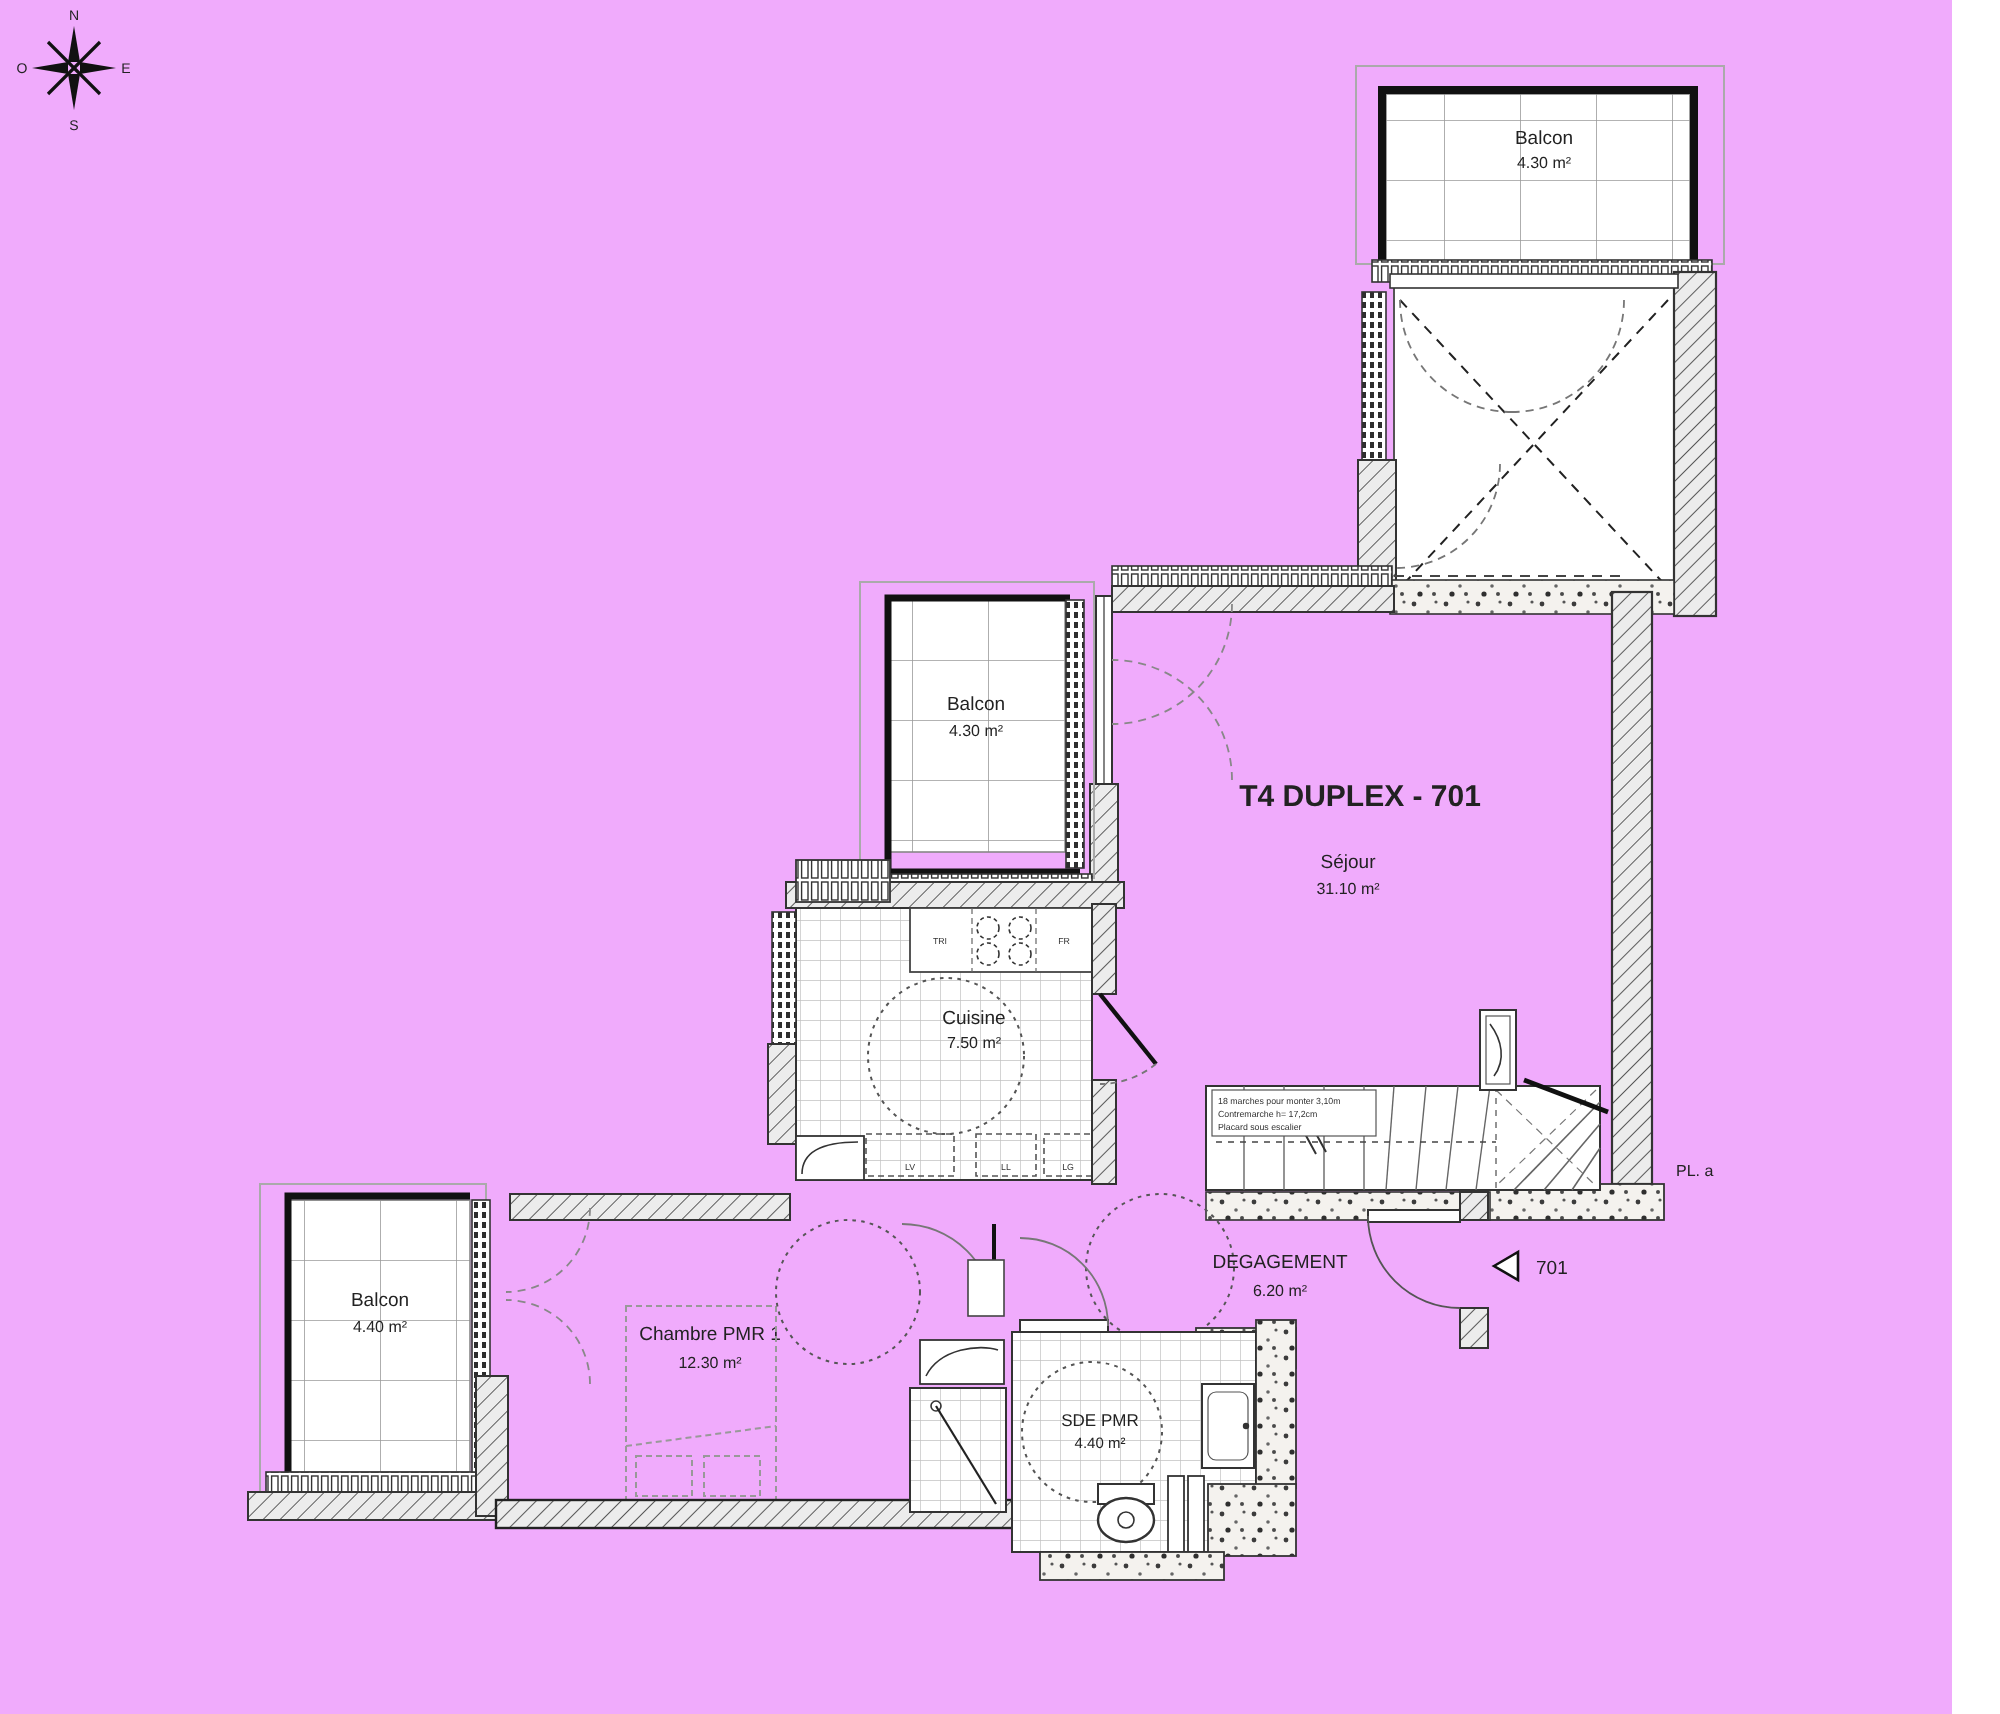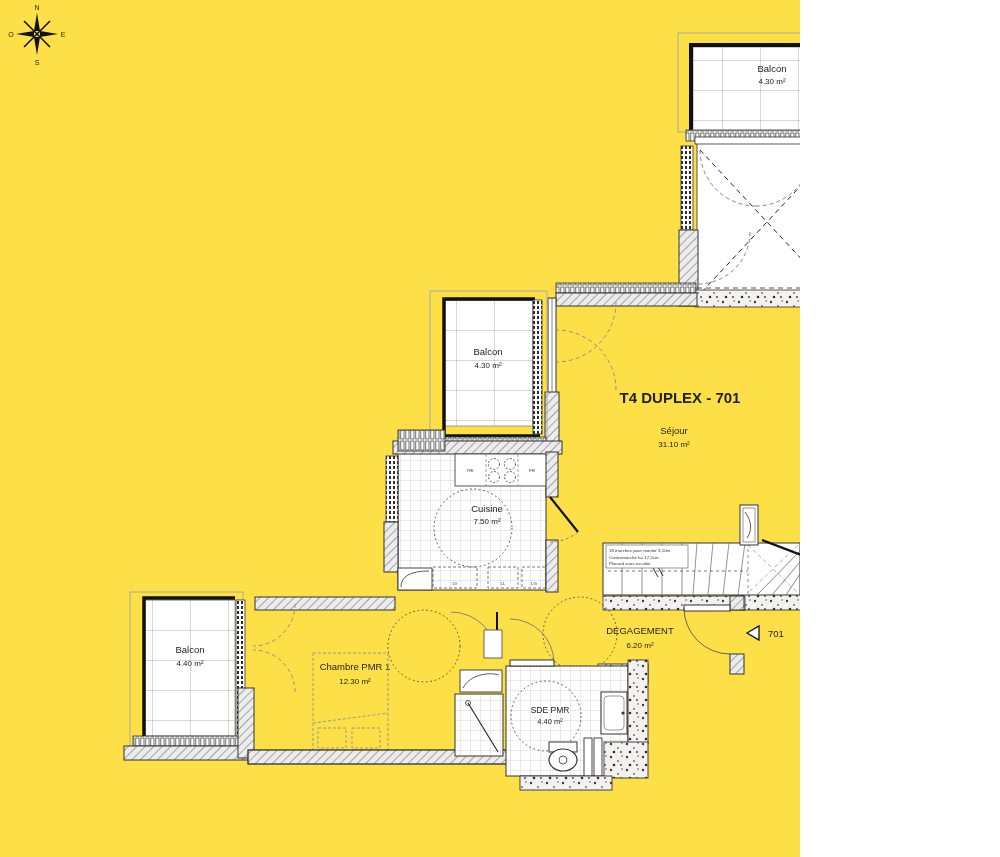--- a/index.html
+++ b/index.html
@@ -1,16 +1,16 @@
 <!DOCTYPE html>
 <html><head>
 <meta charset="utf-8">
 <style>
   html,body{margin:0;padding:0;background:#fff;}
-  .page{width:800px;height:857px;position:relative;background:#fde047;overflow:hidden;
+  .page{width:976px;height:857px;position:relative;background:#f0abfc;overflow:hidden;
         font-family:"Liberation Sans", sans-serif;}
   svg{display:block;}
   text{fill:#222;font-family:"Liberation Sans", sans-serif;}
   .room-name{font-size:9.5px;}
   .room-area{font-size:8px;}
   .tiny{font-size:4.4px;fill:#333;}
   .title{font-size:15px;font-weight:bold;}
 </style>
 </head>
 <body>

